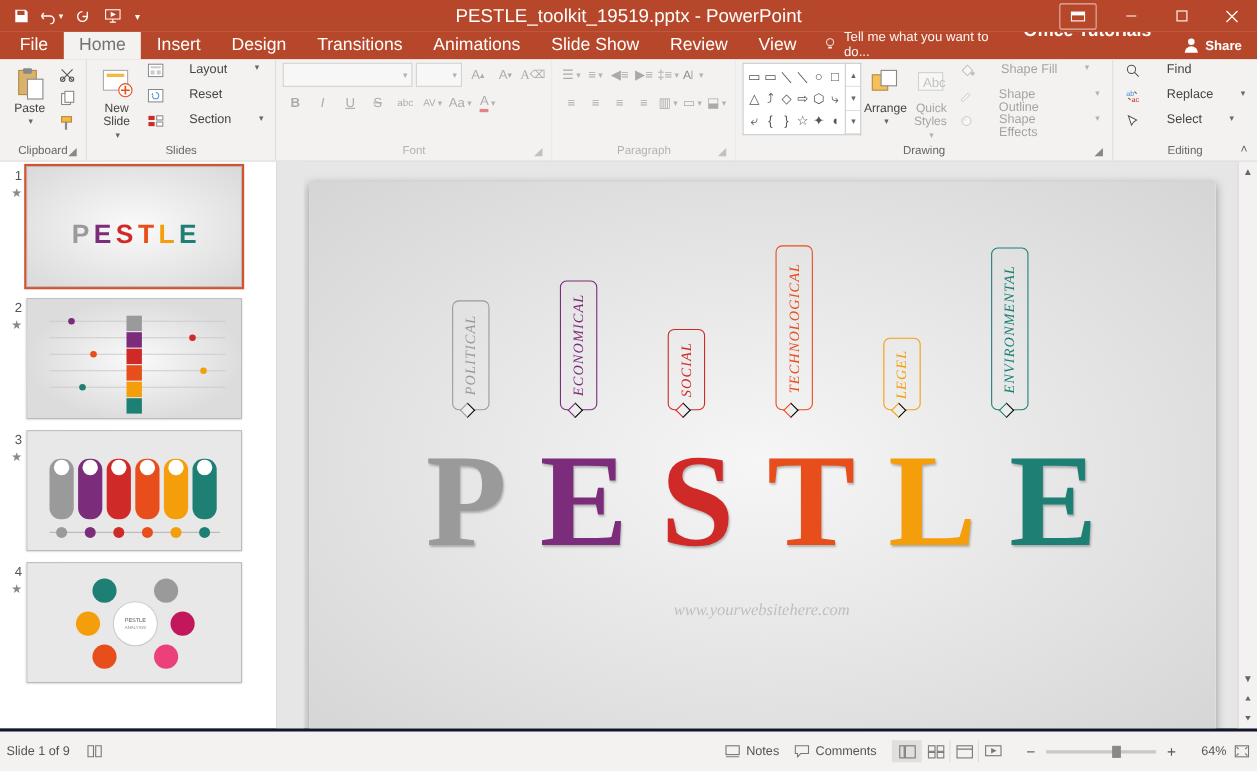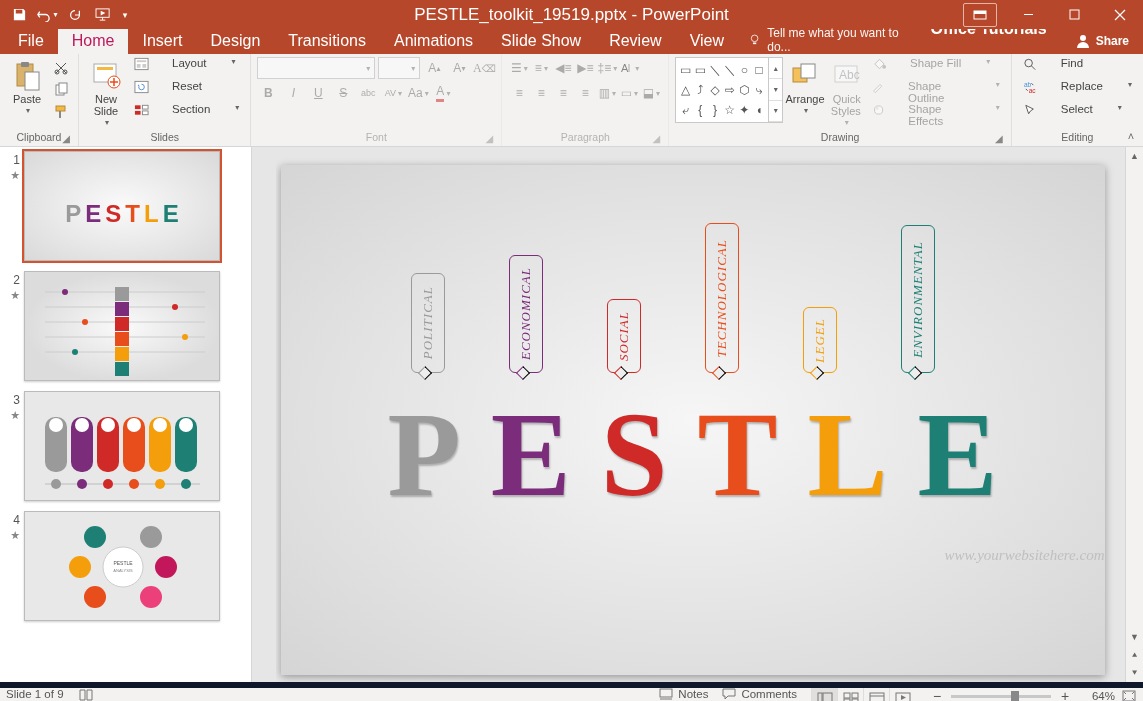--- a/index.html
+++ b/index.html
@@ -10,21 +10,21 @@
 .qat { display: flex; gap: 2px; padding-left: 6px; align-items: center; }
 .qat-btn { width: 26px; height: 24px; display: flex; align-items: center; justify-content: center; color: #fff; font-size: 14px; }
 .title { position: absolute; left: 0; right: 0; text-align: center; font-size: 17px; pointer-events: none; }
 .winctrls { margin-left: auto; display: flex; align-items: center; }
 .winctrl { width: 46px; height: 29px; display: flex; align-items: center; justify-content: center; color: #fff; font-size: 11px; }
 .ribbon-display { width: 34px; height: 24px; border: 1px solid rgba(255,255,255,.6); margin-right: 8px; display:flex; align-items:center; justify-content:center; border-radius:2px; }
 
 
 .tabs { height: 25px; background: #B7472A; display: flex; align-items: flex-end; color: #fff; padding-left: 4px; gap: 0; }
 .tab { padding: 4px 14px 5px; font-size: 16px; height: 25px; display:flex; align-items:center;text-align:center; }
-.tab.active { background: #f3f2f1; color: #be185d; }
+.tab.active { background: #f3f2f1; color: #737373; }
 .tab.file { background: transparent; }
 .tell-me { display:flex; align-items:center; gap:6px; margin-left: 10px; color:#fff; opacity:.95; font-size:12px; flex:1; }
 .bulb { width:14px; height:14px; color:#fff; }
 .right-tabs { display:flex; margin-left:auto;font-weight:bold; }
 .share-btn { display:flex; align-items:center; gap:5px; padding: 4px 14px 5px; margin-top: 12px; }
 
 
 .ribbon { height: 93px; background: #f3f2f1; display:flex; border-bottom: 1px solid #d6d6d6; position:relative; }
 .group { border-right: 1px solid #e1dfdd; display:flex; flex-direction:column; padding: 3px 6px 1px; }
 .group-body { flex:1; display:flex; align-items:flex-start; gap: 2px; }
@@ -59,28 +59,28 @@
 .editor { flex:1; display:flex; position:relative; background:#e6e6e6; }
 .rulers-gap { width:24px; background:#e6e6e6; }
 .slide-wrap { flex:1; display:flex; align-items:flex-start; justify-content:center; padding: 18px 16px 12px 0; overflow:hidden; }
 .slide { width:824px; height:510px; background: radial-gradient(ellipse at center, #f6f6f6 0%, #d5d5d5 100%); box-shadow: 0 2px 8px rgba(0,0,0,.35); position:relative; }
 .vscroll { width:18px; background:#f3f2f1; border-left:1px solid #d6d6d6; display:flex; flex-direction:column; }
 .vscroll .arrow { height:18px; display:flex; align-items:center; justify-content:center; font-size:9px; color:#666; }
 .vscroll .track { flex:1; }
 
 .pestle-big { position:absolute; left:0; right:0; top:230px; display:flex; justify-content:center; gap:30px; }
 .pestle-big span { font-family: Georgia, 'Times New Roman', serif; font-weight:700; font-size:120px; line-height:1; text-shadow: 1px 2px 2px rgba(0,0,0,.25); }
-.website { position:absolute; left:0; right:0; top:382px; text-align:right; font-style:italic; font-family: Georgia, serif; color:#bfbfbf; font-size:15px; }
+.website { position:absolute; left:0; right:0; top:382px; text-align:center; font-style:italic; font-family: Georgia, serif; color:#bfbfbf; font-size:15px; }
 
 .callout { position:absolute; width:34px; border:1.5px solid; border-radius:6px; display:flex; align-items:center; justify-content:center; }
 .callout::after { content:""; position:absolute; bottom:-12px; left:8px; width:0; height:0; border:6px solid transparent; }
 .callout-label { writing-mode: vertical-rl; transform: rotate(180deg); font-family: Georgia, serif; font-style:italic; font-size:13px; letter-spacing:1px; }
 
 
-.status { height:19px; background:#f3f2f1; border-top:6px solid #0f172a; display:flex; align-items:flex-start; font-size:11.5px; color:#555; padding:0 6px; gap:14px; }
+.status { height:39px; background:#f3f2f1; border-top:3px solid #0f172a; display:flex; align-items:center; font-size:11.5px; color:#555; padding:0 6px; gap:14px; }
 .status .spacer { flex:1; }
 .status-btn { display:flex; align-items:center; gap:5px; }
 .view-btns { display:flex; gap:0; }
 .view-btn { width:26px; height:20px; display:flex; align-items:center; justify-content:center; border-left:1px solid #ddd; }
 .view-btn.active { background:#e1dfdd; }
 .zoom { display:flex; align-items:center; gap:6px; }
 .zoom-track { width:100px; height:3px; background:#c8c8c8; position:relative; }
 .zoom-thumb { position:absolute; top:-4px; width:8px; height:11px; background:#888; left:60px; }
 
 svg { display:block; }

